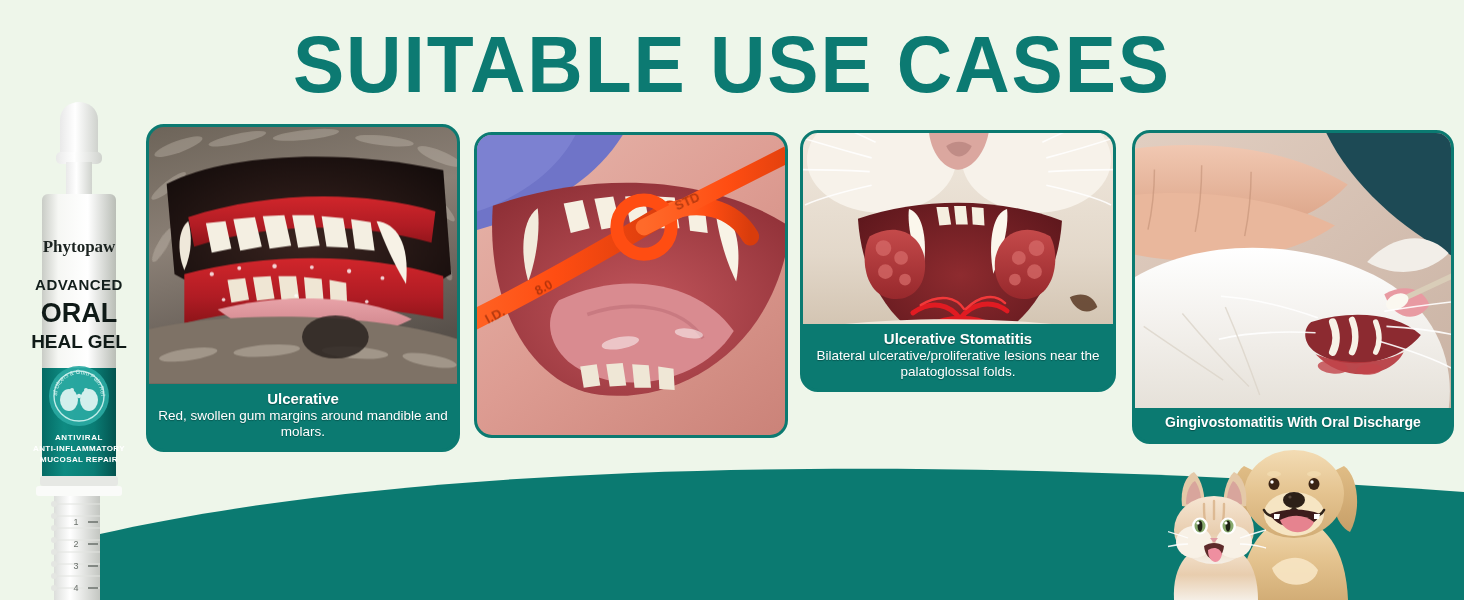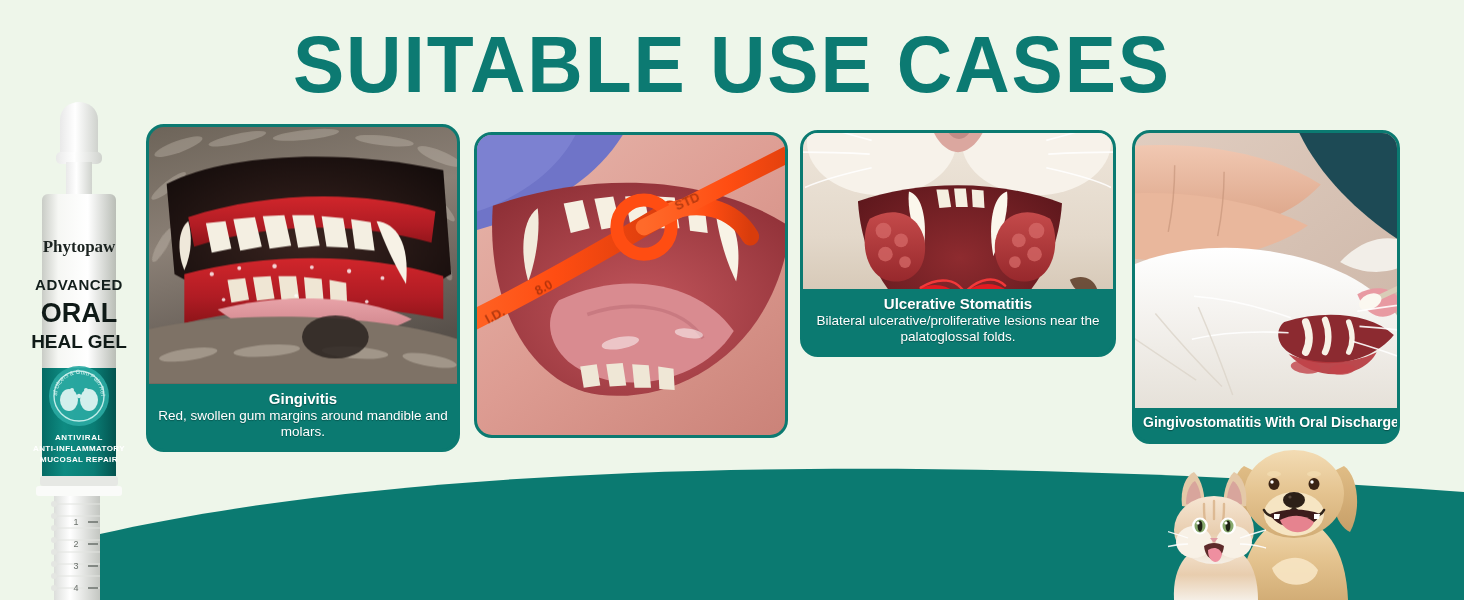--- a/index.html
+++ b/index.html
@@ -159,21 +159,21 @@
             <circle cx="166" cy="143" r="2"></circle>
           <circle cx="204" cy="147" r="2.2"></circle>
             <circle cx="238" cy="154" r="2"></circle>
           <circle cx="76" cy="176" r="1.8"></circle>
             <circle cx="150" cy="172" r="1.8"></circle>
           <circle cx="222" cy="178" r="1.8"></circle>
         </g>
       </svg>
     </div>
     <div class="card-caption">
-      <div class="cap-title">Gingivitis</div>
+      <div class="cap-title">Ulcerative</div>
       <div class="cap-desc">Red, swollen gum margins around mandible and molars.</div>
     </div>
   </div>
 
   <div class="card" style="left:474px; top:132px; width:314px; height:306px;">
     <div class="card-photo">
       <svg viewBox="0 0 314 254" preserveAspectRatio="xMidYMid slice">
         <defs>
           <linearGradient id="c2bg" x1="0" y1="0" x2="1" y2="1">
             <stop offset="0" stop-color="#e8b9ae"></stop>
@@ -229,21 +229,21 @@
         </g>
 
         <g fill="#ffffff" opacity=".5">
           <ellipse cx="148" cy="176" rx="16" ry="5" transform="rotate(-10 148 176)"></ellipse>
           <ellipse cx="206" cy="168" rx="12" ry="4" transform="rotate(8 206 168)"></ellipse>
         </g>
       </svg>
     </div>
   </div>
 
-  <div class="card" style="left:800px; top:130px; width:316px; height:227px;justify-content:center;">
+  <div class="card" style="left:800px; top:130px; width:316px; height:262px;justify-content:center;">
     <div class="card-photo">
       <svg viewBox="0 0 316 256" preserveAspectRatio="xMidYMid slice">
         <defs>
           <linearGradient id="c3fur" x1="0" y1="0" x2="0" y2="1">
             <stop offset="0" stop-color="#f3ece2"></stop>
               <stop offset=".6" stop-color="#e3d8ca"></stop>
             <stop offset="1" stop-color="#cdbda9"></stop>
           </linearGradient>
           <radialGradient id="c3cav" cx="0.5" cy="0.5" r="0.65">
             <stop offset="0" stop-color="#8e2b2f"></stop>
@@ -312,21 +312,21 @@
 
         <path d="M272 198 C 284 192 296 196 300 208 C 292 216 278 214 272 198z" fill="#5a3a24" opacity=".85"></path>
       </svg>
     </div>
     <div class="card-caption">
       <div class="cap-title">Ulcerative Stomatitis</div>
       <div class="cap-desc">Bilateral ulcerative/proliferative lesions near the palatoglossal folds.</div>
     </div>
   </div>
 
-  <div class="card" style="left:1132px; top:130px; width:268px; height:314px;">
+  <div class="card" style="left:1132px; top:130px; width:322px; height:314px;">
     <div class="card-photo">
       <svg viewBox="0 0 318 256" preserveAspectRatio="xMidYMid slice">
         <defs>
           <linearGradient id="c4bg" x1="0" y1="0" x2="1" y2="1">
             <stop offset="0" stop-color="#e2cfc2"></stop>
               <stop offset="1" stop-color="#c9b2a3"></stop>
           </linearGradient>
           <linearGradient id="c4hand" x1="0" y1="0" x2="0" y2="1">
             <stop offset="0" stop-color="#f1c8b2"></stop>
               <stop offset="1" stop-color="#d9a083"></stop>

